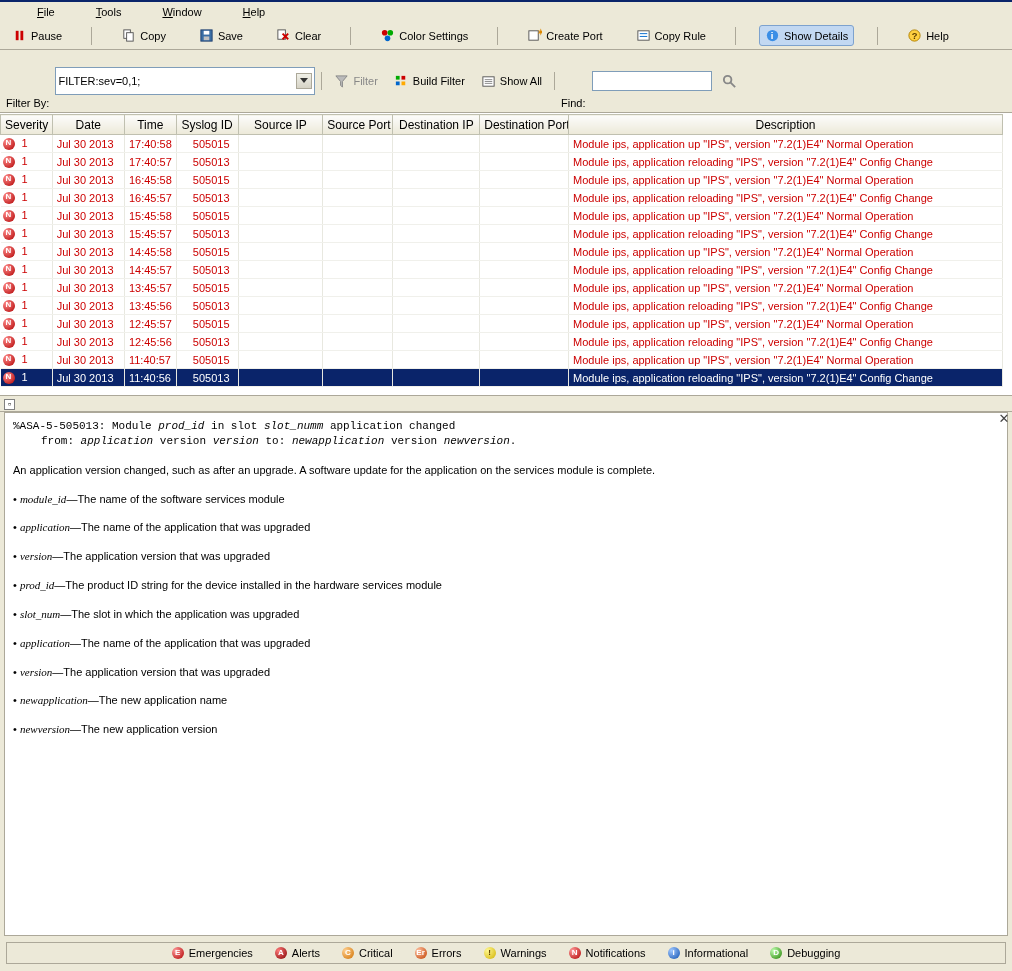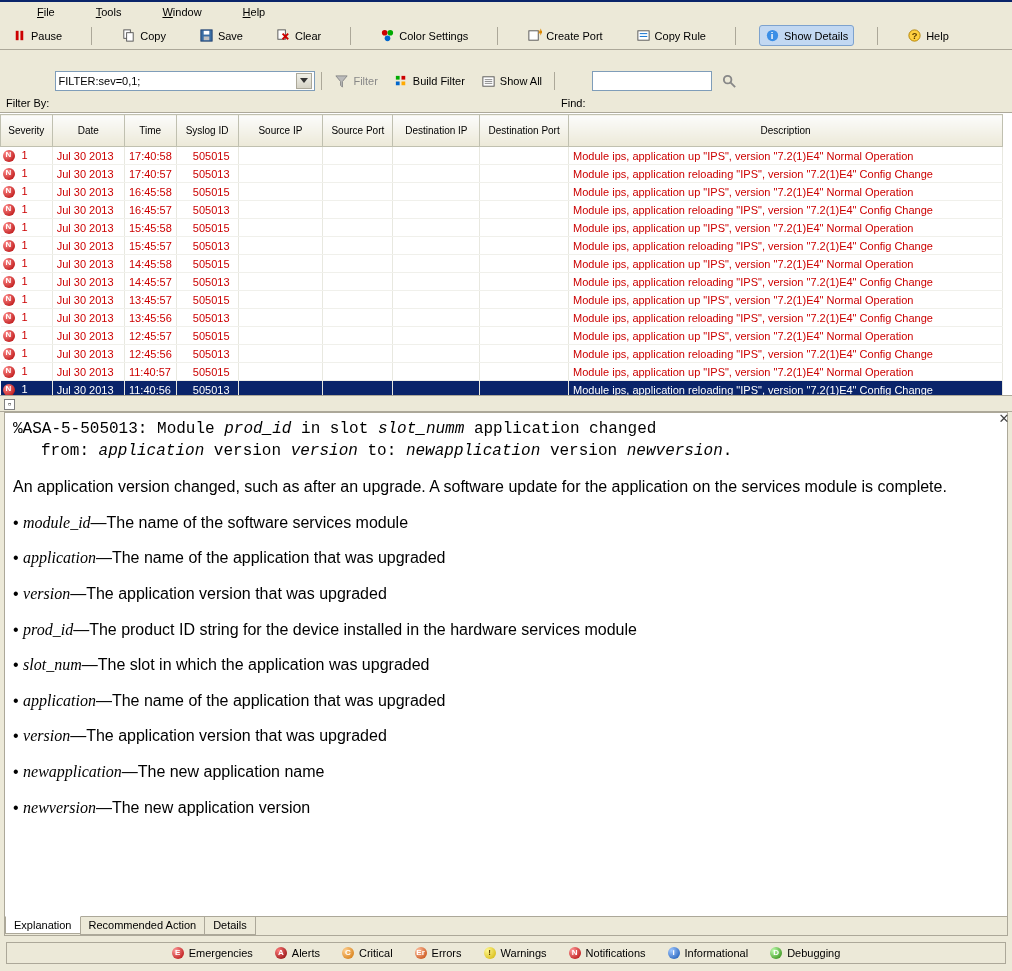--- a/index.html
+++ b/index.html
@@ -61,21 +61,21 @@
   align-items: center;
   background: #ece9d8;
   padding: 3px 6px;
   gap: 4px;
   border-bottom: 1px solid #aca899;
 }
 .filterbar label { padding-right: 2px; margin-top: 44px; }
 .filterbar select, .filterbar .combo {
   font-size: 11px;
   padding: 1px 2px;
-  height: 20px;
+  height: 28px;
   border: 1px solid #7f9db9;
   background: #fff;
   width: 260px;
   display: flex;
   align-items: center;
 }
 .filterbar .combo .arrow {
   margin-left: auto;
   width: 16px;
   height: 16px;
@@ -102,23 +102,23 @@
 table.log {
   border-collapse: collapse;
   width: 1003px;
   table-layout: fixed;
 }
 table.log th {
   background: linear-gradient(#fcfcfb,#ece9d8);
   border: 1px solid #c0c0b0;
   font-weight: normal;
   padding: 2px 4px;
-  height: 32px;
+  height: 20px;
   text-align: center;
-  font-size: 10px;
+  font-size: 12px;
   white-space: nowrap;
   overflow: hidden;
 }
 table.log td {
   border-right: 1px solid #e8e8e0;
   border-bottom: 1px solid #f0f0eb;
   padding: 1px 4px;
   height: 18px;
   color: #cc0000;
   white-space: nowrap;
@@ -192,21 +192,21 @@
   font-size: 13px;
   text-align: center;
   line-height: 14px;
   cursor: default;
   color:#444;
 }
 .details-body {
   flex: 1;
   padding: 6px 8px;
   overflow: auto;
-  font-size: 16px;
+  font-size: 11px;
   color: #000;
   line-height: 1.35;
 }
 .details-body .mono { font-family: "Courier New", monospace; }
 .details-body .mono em,
 .details-body em { font-style: italic; }
 .details-body p { margin-top: 14px; }
 .details-body .b { font-family: Liberation Serif, serif; font-style: italic; }
 .detail-tabs {
   display: flex;
@@ -604,25 +604,20 @@
           <p>• <span class="b">application</span><span>—The name of the application that was upgraded</span></p>
           <p>• <span class="b">version</span><span>—The application version that was upgraded</span></p>
           <p>• <span class="b">prod_id</span><span>—The product ID string for the device installed in the hardware services module</span></p>
           <p>• <span class="b">slot_num</span><span>—The slot in which the application was upgraded</span></p>
           <p>• <span class="b">application</span><span>—The name of the application that was upgraded</span></p>
           <p>• <span class="b">version</span><span>—The application version that was upgraded</span></p>
           <p>• <span class="b">newapplication</span><span>—The new application name</span></p>
           <p>• <span class="b">newversion</span><span>—The new application version</span></p>
         </div>
     </div>
-    <div class="detail-tabs">
-      <div class="dtab active">Explanation</div>
-      <div class="dtab">Recommended Action</div>
-      <div class="dtab">Details</div>
-    </div>
   </div>
 
   <div class="statusbar" id="legend">
       <span class="leg">
         <span class="dot red">E</span>
         <span>Emergencies</span>
       </span>
       <span class="leg">
         <span class="dot dred">A</span>
         <span>Alerts</span>

